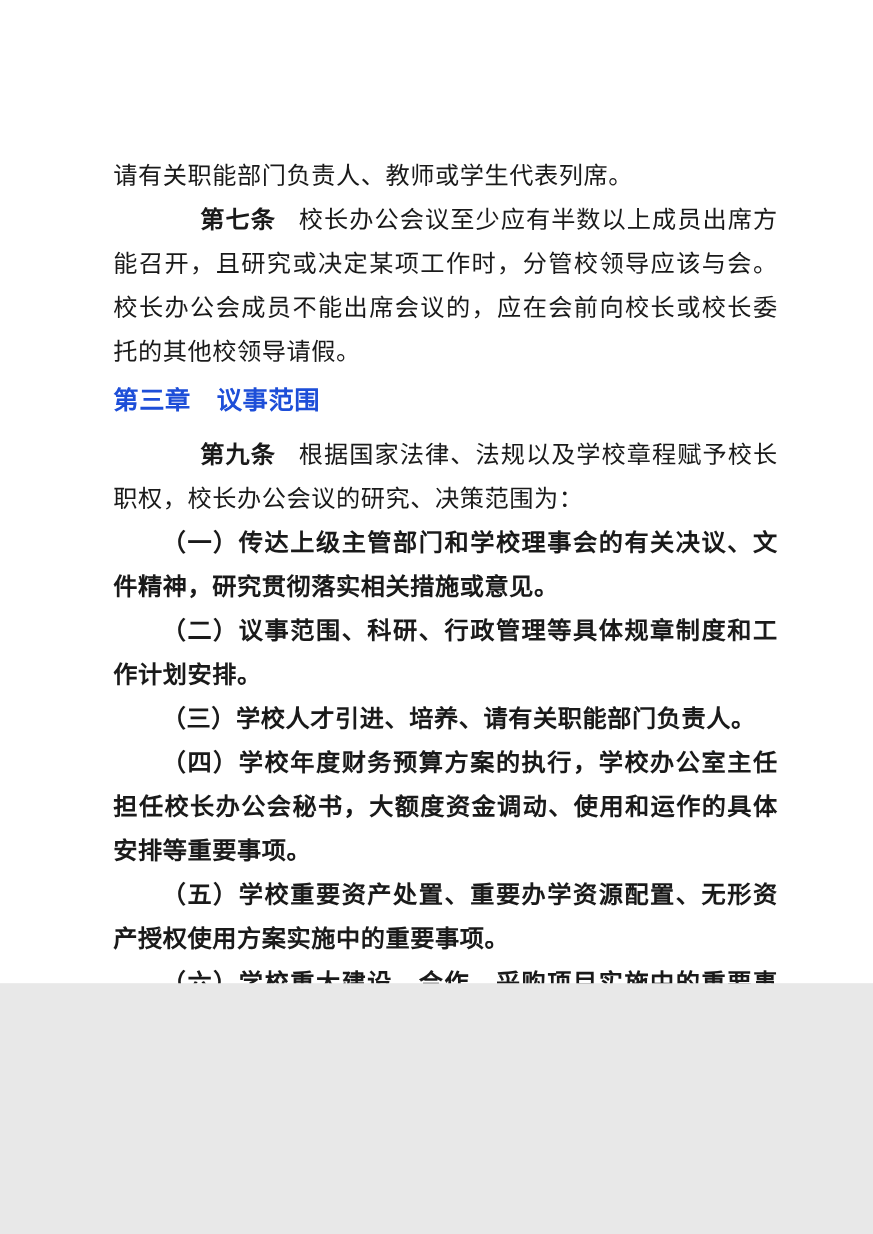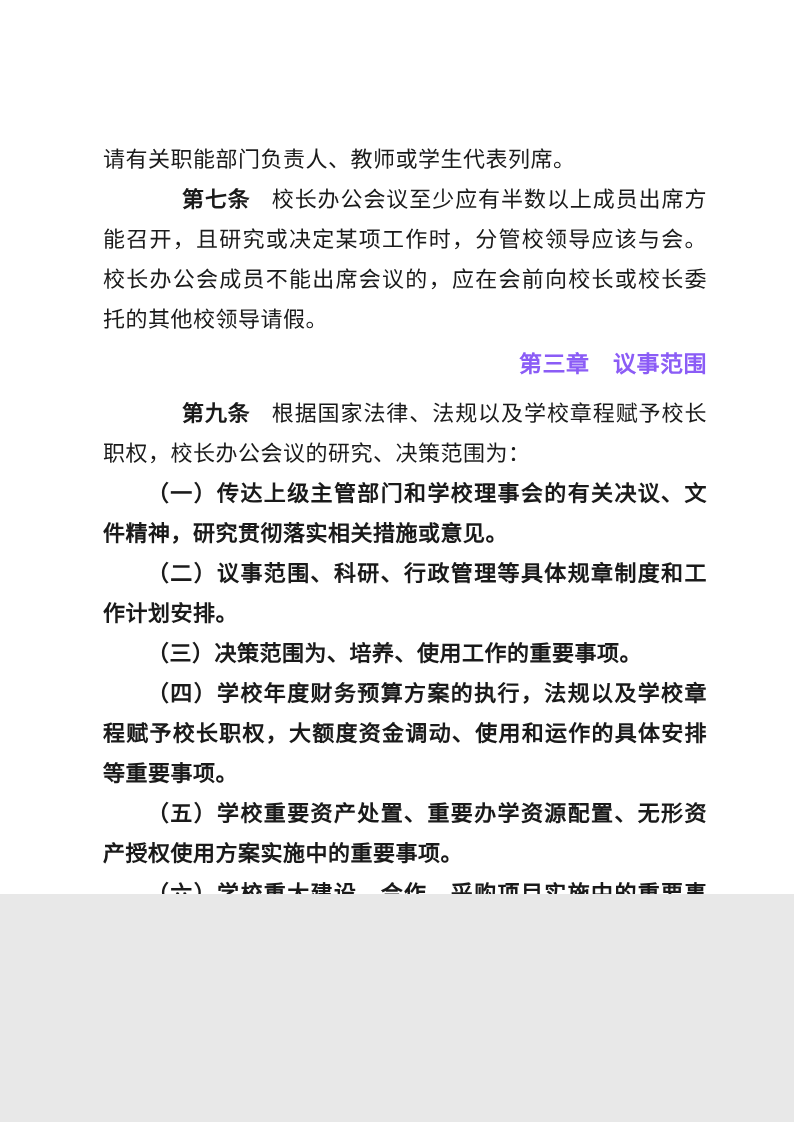--- a/index.html
+++ b/index.html
@@ -37,27 +37,27 @@
   p.article      { text-indent: 2em; }
   p.item         { text-indent: 2em; font-weight: bold; }
   .lead {
     font-weight: 700;
     margin-right: 0.95em;
     margin-left: 35px;
   }
   h2.chapter {
     margin: 4px 0 10px 0;
     padding: 0;
-    text-align: right;
+    text-align: left;
     text-indent: 0;
     font-family: "Liberation Sans", "DejaVu Sans", sans-serif;
     font-weight: 700;
     font-size: 23px;
     line-height: 40px;
-    color: #8b5cf6;
+    color: #1d4ed8;
   }
   .page-number {
     position: absolute;
     top: 1008px;
     right: 108px;
     font-size: 22px;
     line-height: 30px;
     font-family: "Liberation Serif", "DejaVu Serif", serif;
     color: #1a1a1a;
   }
@@ -66,19 +66,19 @@
 <body>
 
 <div class="sheet">
   <div class="doc-body" id="doc-body">
       <p class="continuation">请有关职能部门负责人、教师或学生代表列席。</p>
       <p class="article"><span class="lead">第七条</span>校长办公会议至少应有半数以上成员出席方能召开，且研究或决定某项工作时，分管校领导应该与会。校长办公会成员不能出席会议的，应在会前向校长或校长委托的其他校领导请假。</p>
       <h2 class="chapter">第三章　议事范围</h2>
       <p class="article"><span class="lead">第九条</span>根据国家法律、法规以及学校章程赋予校长职权，校长办公会议的研究、决策范围为：</p>
       <p class="item">（一）传达上级主管部门和学校理事会的有关决议、文件精神，研究贯彻落实相关措施或意见。</p>
       <p class="item">（二）议事范围、科研、行政管理等具体规章制度和工作计划安排。</p>
-      <p class="item">（三）决策范围为、培养、使用工作的重要事项。</p>
-      <p class="item">（四）学校年度财务预算方案的执行，法规以及学校章程赋予校长职权，大额度资金调动、使用和运作的具体安排等重要事项。</p>
+      <p class="item">（三）学校人才引进、培养、请有关职能部门负责人。</p>
+      <p class="item">（四）学校年度财务预算方案的执行，学校办公室主任担任校长办公会秘书，大额度资金调动、使用和运作的具体安排等重要事项。</p>
       <p class="item">（五）学校重要资产处置、重要办学资源配置、无形资产授权使用方案实施中的重要事项。</p>
       <p class="item">（六）学校重大建设、合作、采购项目实施中的重要事项。</p>
     </div>
   <div class="page-number">—2—</div>
 </div>
 
 </body></html>

